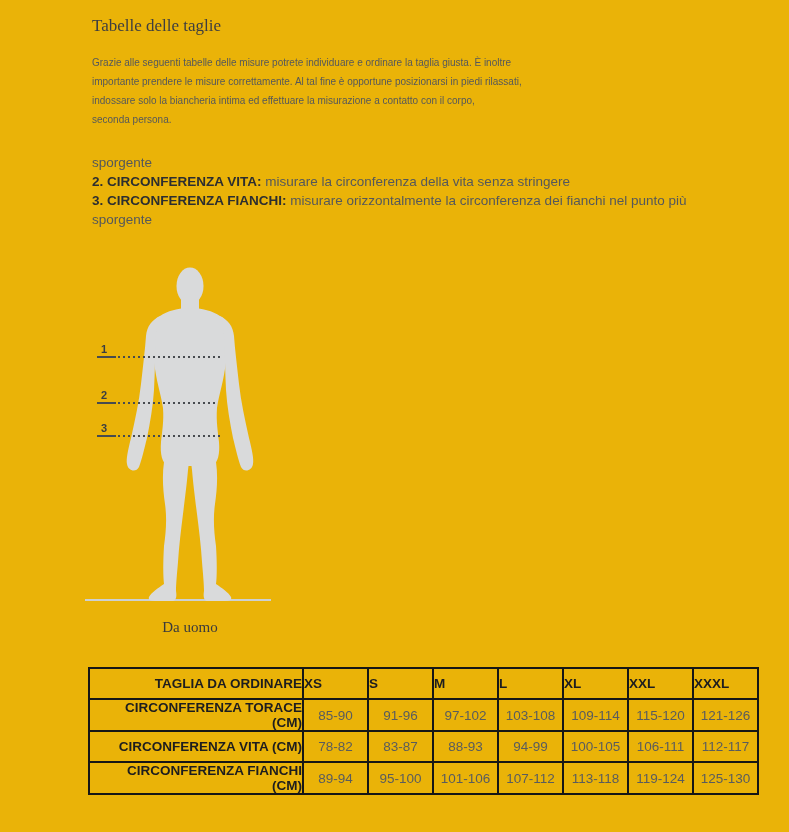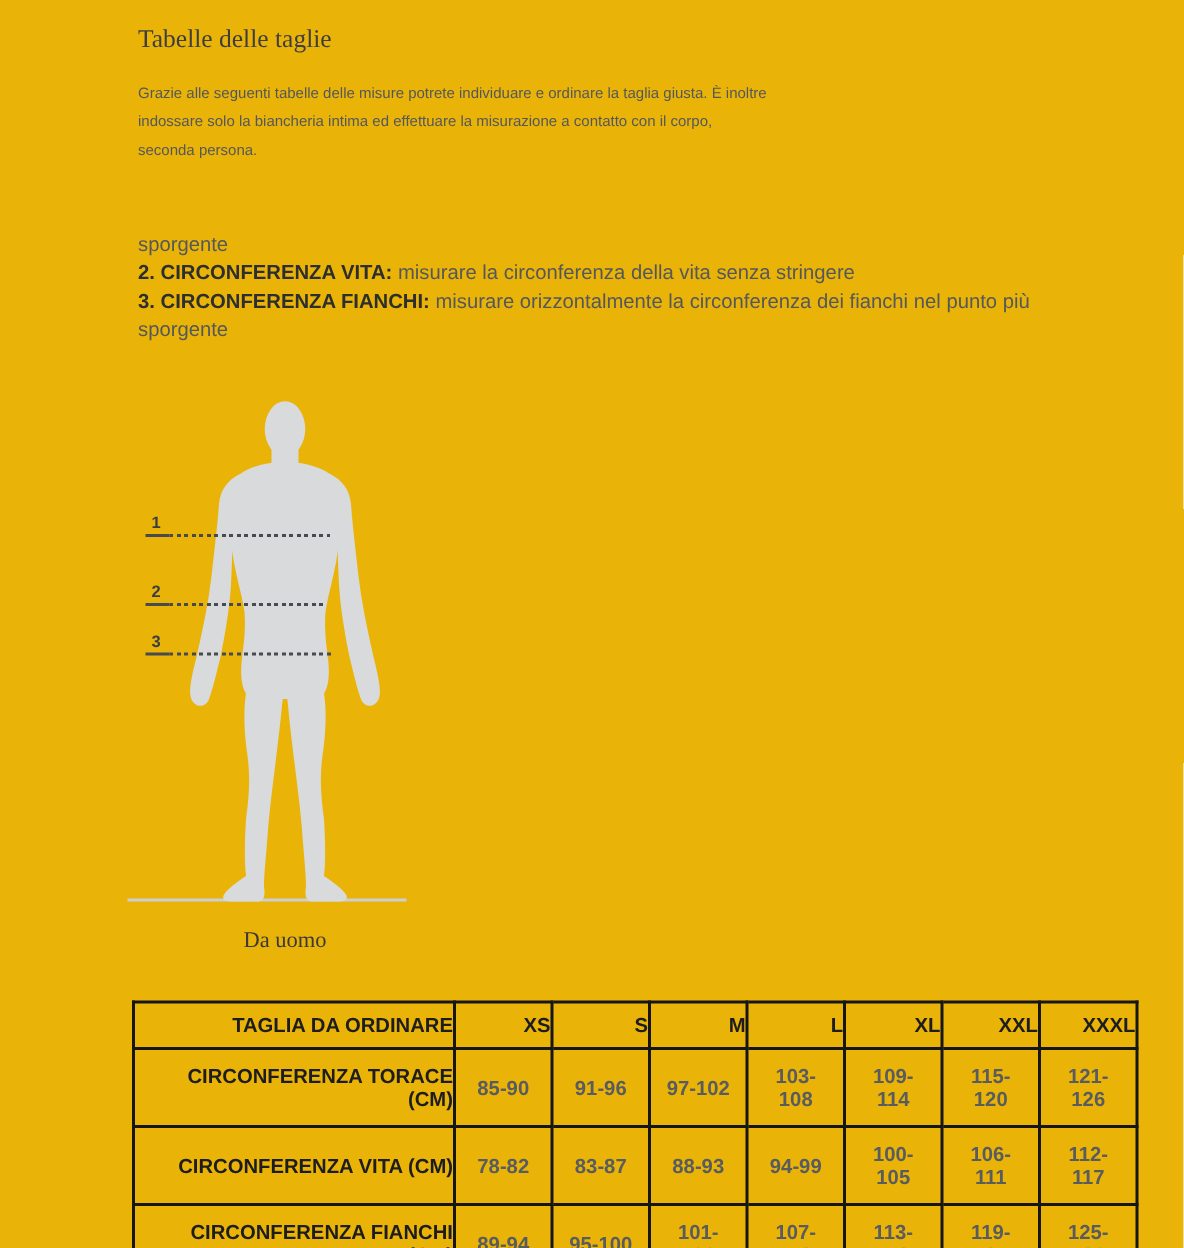--- a/index.html
+++ b/index.html
@@ -28,35 +28,36 @@
   .mline .dashes{position:absolute;left:16px;right:0;top:0;height:1.6px;
     background:repeating-linear-gradient(to right,#474b4f 0 2.5px,transparent 2.5px 5px);}
 
   .figure-caption{position:absolute;left:130px;top:619px;width:120px;text-align:center;
     font-family:"Liberation Serif",serif;font-size:15px;color:#3a3a3c;}
 
   table.size-table{position:absolute;left:88px;top:667px;width:669px;
     border-collapse:collapse;table-layout:fixed;}
   table.size-table th,table.size-table td{border:2px solid #161616;height:29px;
     font-size:13.5px;vertical-align:middle;}
-  table.size-table th{font-weight:700;color:#1d1d1f;text-align:right;padding:0;}
+  table.size-table th{font-weight:700;color:#1d1d1f;text-align:left;padding:0;}
   table.size-table th.lbl{text-align:right;padding-left:8px;}
-  table.size-table td{font-weight:700;color:#595c5e;text-align:center;padding:10px;margin-left:11px;}
+  table.size-table td{font-weight:400;color:#595c5e;text-align:center;padding:0;margin-left:11px;}
   col.c-label{width:214px;}
   col.c-size{width:65px;}
 </style>
 </head>
 <body>
 
 <div class="page">
 
   <div class="page-title">Tabelle delle taglie</div>
 
   <div class="intro">
     <div class="line">Grazie alle seguenti tabelle delle misure potrete individuare e ordinare la taglia giusta. È inoltre</div>
+    <div class="line">importante prendere le misure correttamente. Al tal fine è opportune posizionarsi in piedi rilassati,</div>
     <div class="line">indossare solo la biancheria intima ed effettuare la misurazione a contatto con il corpo,</div>
     <div class="line">seconda persona.</div>
   </div>
 
   <div class="instructions">
     <div class="line">sporgente</div>
     <div class="line"><b>2. CIRCONFERENZA VITA:</b> <span>misurare la circonferenza della vita senza stringere</span></div>
     <div class="line"><b>3. CIRCONFERENZA FIANCHI:</b> <span>misurare orizzontalmente la circonferenza dei fianchi nel punto più</span></div>
     <div class="line">sporgente</div>
   </div>

